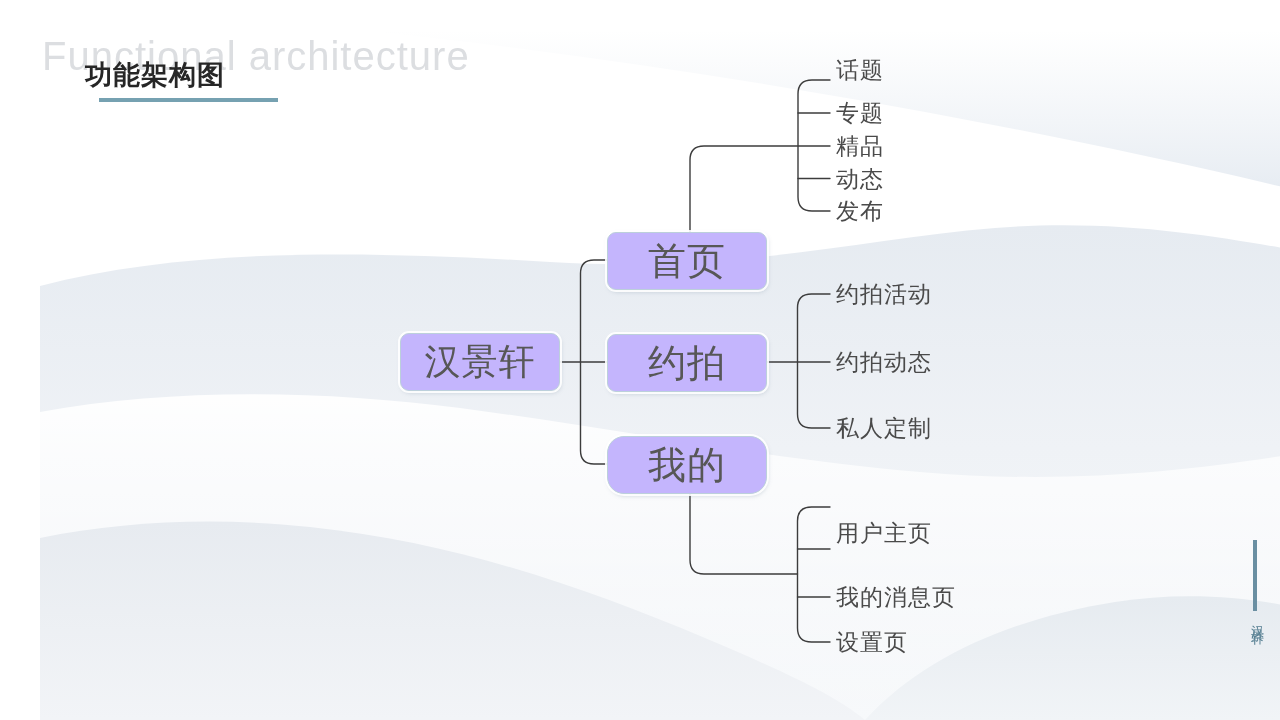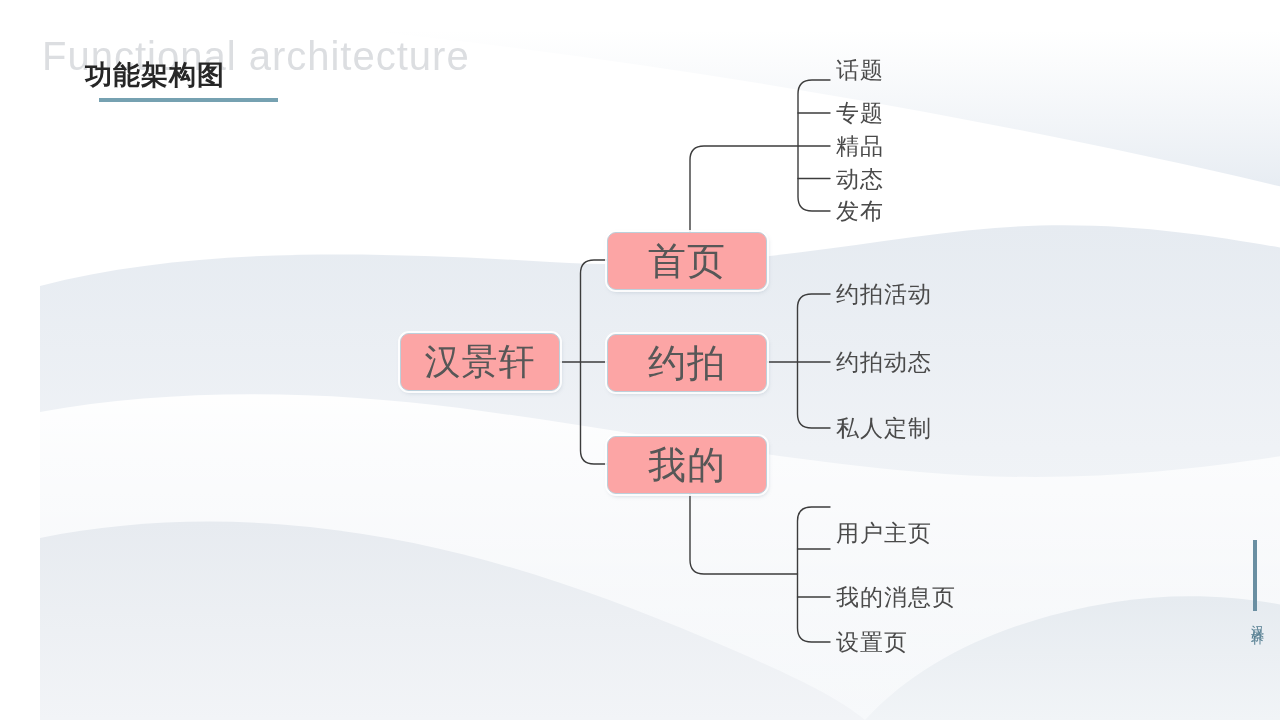--- a/index.html
+++ b/index.html
@@ -22,30 +22,30 @@
   }
   .title-underline{
     position:absolute;left:59px;top:98px;width:179px;height:4px;z-index:2;
     background:#76a1b1;
   }
   
   #connectors{position:absolute;left:0;top:0;width:1280px;height:720px;z-index:2;}
   
   .node{
     position:absolute;z-index:3;
-    background:#fca5a5;
+    background:#c4b5fd;
     border:1px solid #bcd0db;border-radius:9px;
     box-shadow:0 0 0 2px rgba(255,255,255,0.9),1px 2px 4px rgba(120,140,160,0.35);
     display:flex;align-items:center;justify-content:center;
     color:#575757;font-size:36px;letter-spacing:1px;white-space:nowrap;
   }
   .node-root {left:360px;top:333px;width:158px;height:56px;}
   .node-b0   {left:567px;top:232px;width:158px;height:56px;font-size:38px;}
   .node-b1   {left:567px;top:334px;width:158px;height:56px;font-size:38px;}
-  .node-b2   {left:567px;top:436px;width:158px;height:56px;font-size:38px;}
+  .node-b2   {left:567px;top:436px;width:158px;height:56px;font-size:38px;border-radius:17px;}
   
   .leaf{
     position:absolute;left:796px;height:32px;line-height:32px;z-index:3;
     color:#4a4a4a;font-size:23px;letter-spacing:1px;white-space:nowrap;
   }
   .l00{top:54px;}  .l01{top:97px;}  .l02{top:130px;} .l03{top:163px;} .l04{top:195px;}
   .l10{top:278px;text-align:center;} .l11{top:346px;} .l12{top:412px;}
   .l20{top:517px;} .l21{top:533px;} .l22{top:581px;} .l23{top:626px;}
   
   .side-line{

